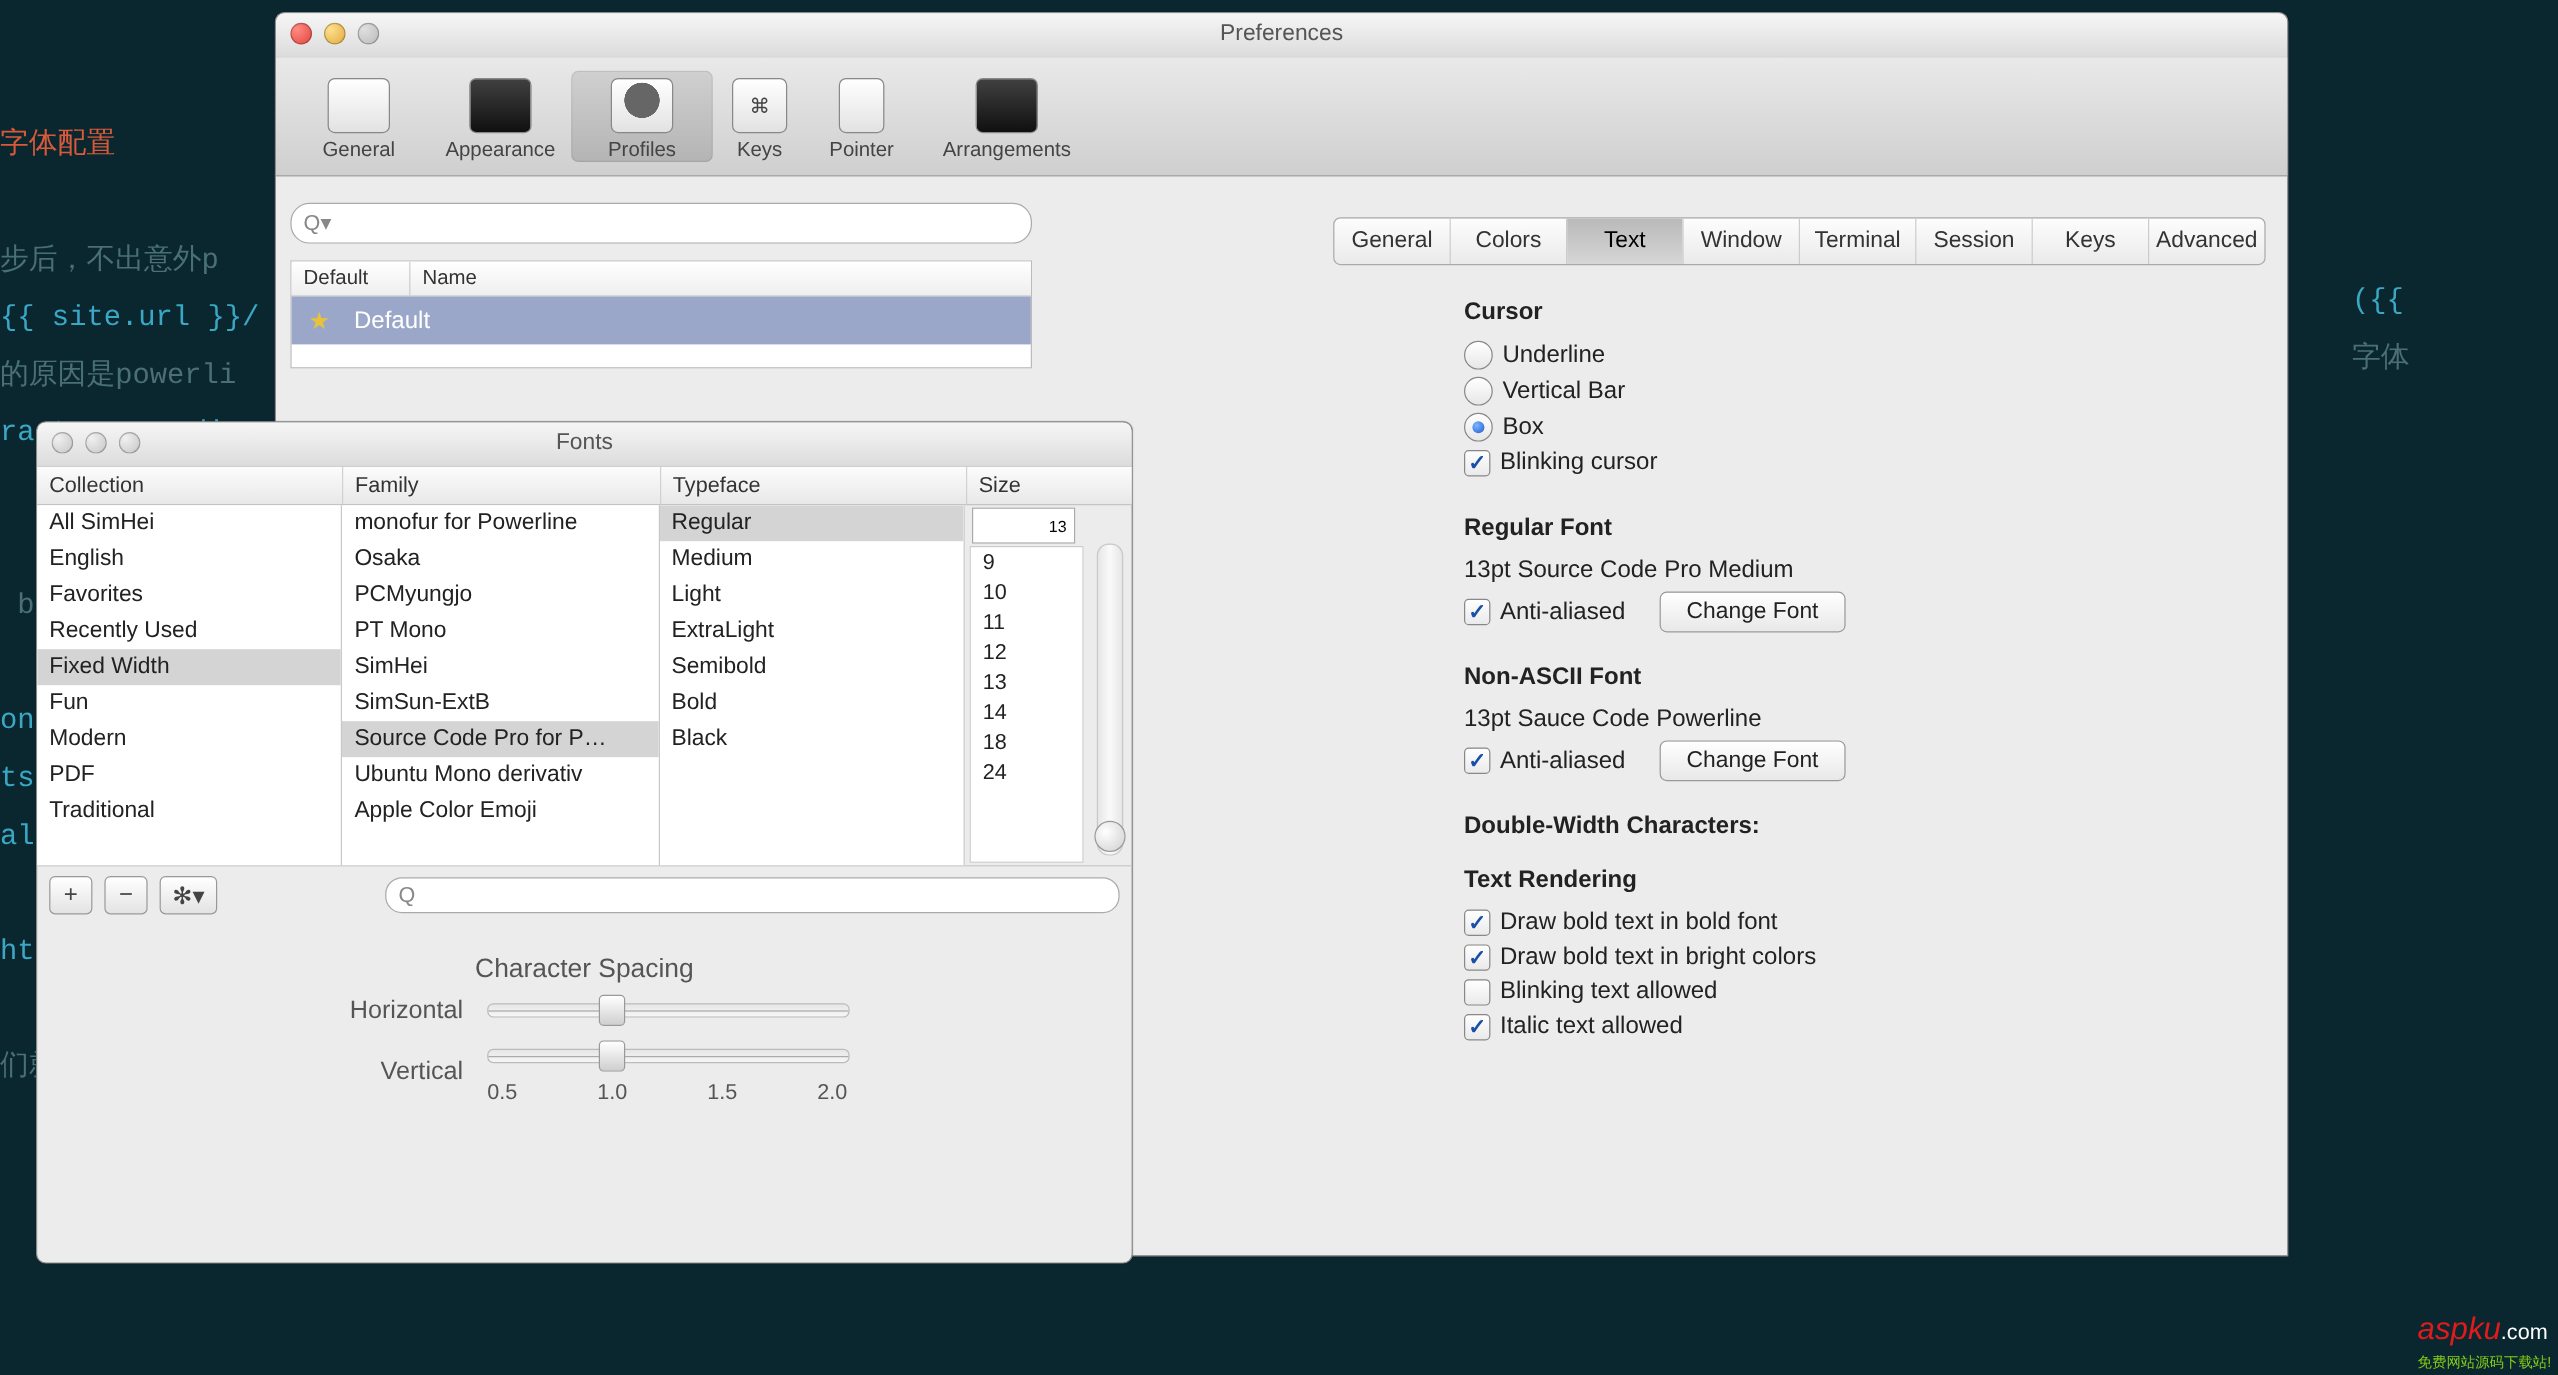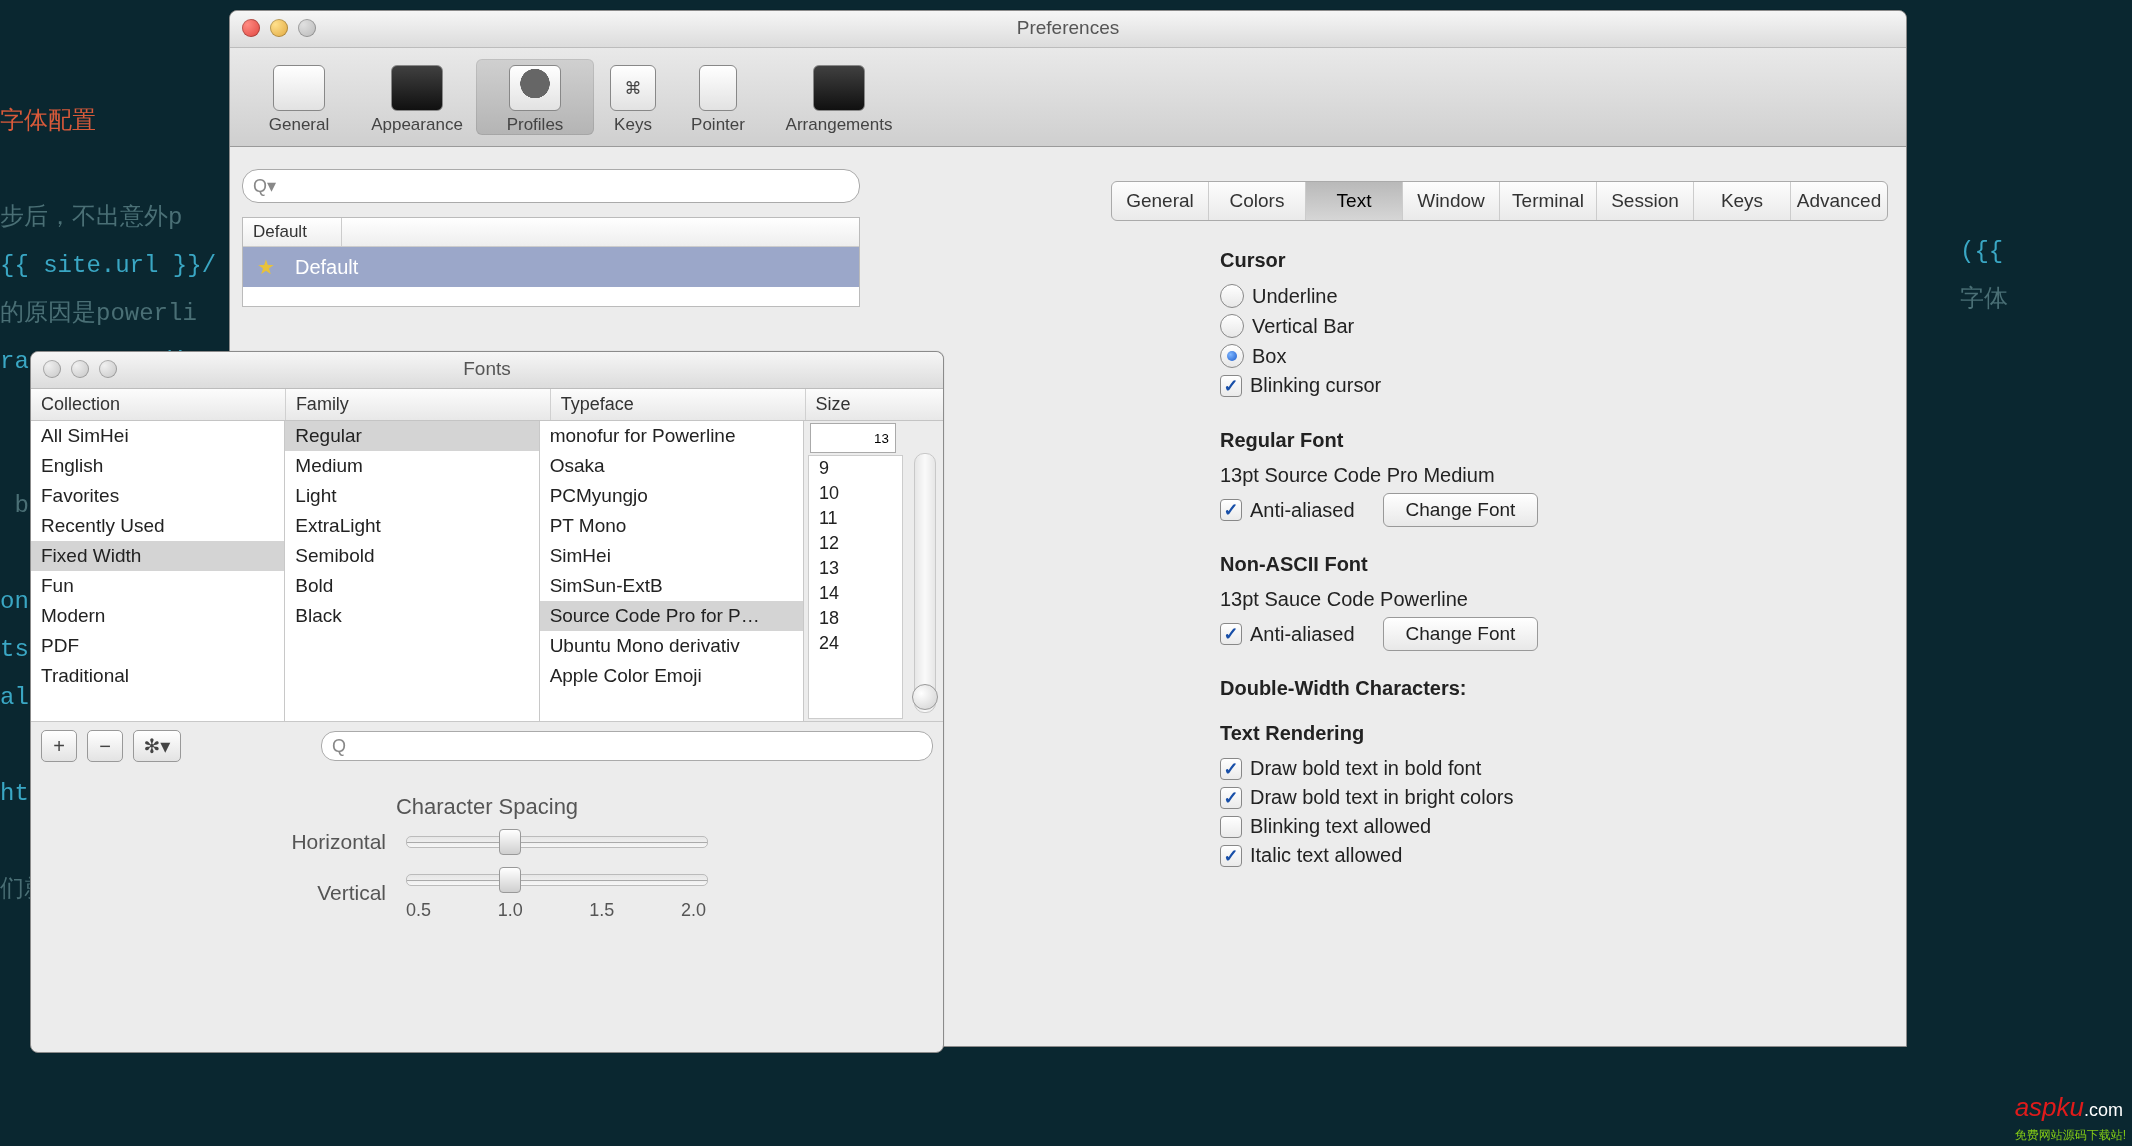--- a/index.html
+++ b/index.html
@@ -125,20 +125,21 @@
 
   <div class="left-pane">
     <div class="search-row">
       <div class="searchbox">
           <span>Q▾</span>
         </div>
     </div>
     <div class="profile-list">
       <div class="profile-head">
         <div style="width:78px">Default</div>
+        <div style="flex:1;border-right:none">Name</div>
       </div>
       <div class="profile-row">
         <span class="star">★</span>
         <span>Default</span>
       </div>
     </div>
   </div>
 
   <div class="tabs">
     <div class="tab">General</div>
@@ -236,39 +237,39 @@
       <div class="item">All SimHei</div>
       <div class="item">English</div>
       <div class="item">Favorites</div>
       <div class="item">Recently Used</div>
       <div class="item sel">Fixed Width</div>
       <div class="item">Fun</div>
       <div class="item">Modern</div>
       <div class="item">PDF</div>
       <div class="item">Traditional</div>
     </div>
-    <div class="list" style="width:255px">
-      <div class="item sel">Regular</div>
-      <div class="item">Medium</div>
-      <div class="item">Light</div>
-      <div class="item">ExtraLight</div>
-      <div class="item">Semibold</div>
-      <div class="item">Bold</div>
-      <div class="item">Black</div>
-    </div>
     <div class="list" style="width:265px">
       <div class="item">monofur for Powerline</div>
       <div class="item">Osaka</div>
       <div class="item">PCMyungjo</div>
       <div class="item">PT Mono</div>
       <div class="item">SimHei</div>
       <div class="item">SimSun-ExtB</div>
       <div class="item sel">Source Code Pro for P…</div>
       <div class="item">Ubuntu Mono derivativ</div>
       <div class="item">Apple Color Emoji</div>
+    </div>
+    <div class="list" style="width:255px">
+      <div class="item sel">Regular</div>
+      <div class="item">Medium</div>
+      <div class="item">Light</div>
+      <div class="item">ExtraLight</div>
+      <div class="item">Semibold</div>
+      <div class="item">Bold</div>
+      <div class="item">Black</div>
     </div>
     <div style="width:96px;padding:0 4px">
       <input class="size-input" value="13" style="">
       <div class="sizes">
         <div class="item">9</div>
         <div class="item">10</div>
         <div class="item">11</div>
         <div class="item">12</div>
         <div class="item sel">13</div>
         <div class="item">14</div>

